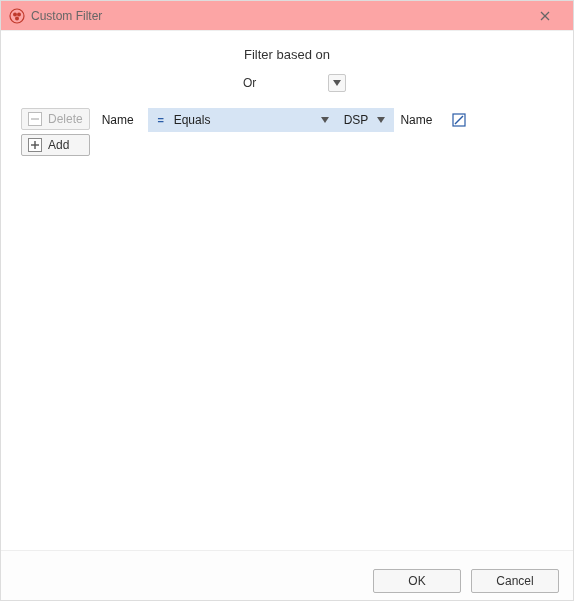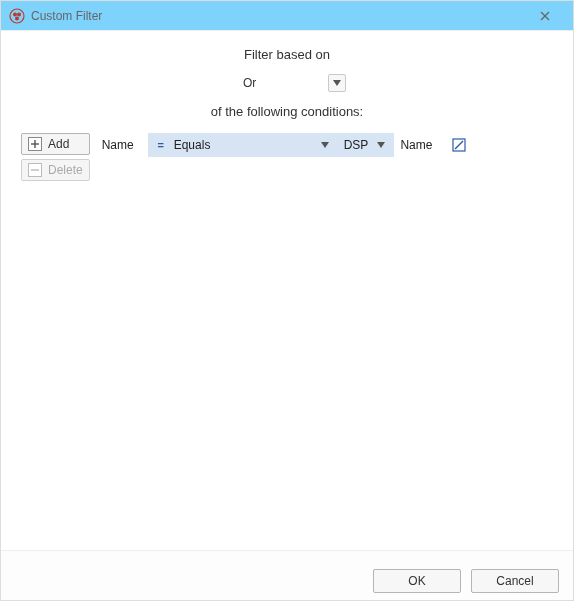--- a/index.html
+++ b/index.html
@@ -9,21 +9,21 @@
       background: #fff;
       color: #333;
       width: 574px;
       height: 601px;
       overflow: hidden;
       border: 1px solid #ddd;
     }
     
     .titlebar {
       height: 30px;
-      background: #7dd3fc;
+      background: #fca5a5;
       border-bottom: 1px solid #eee;
       display: flex;
       align-items: center;
       padding: 0 8px;
       color: #555;
     }
     .titlebar .app-icon {
       width: 16px; height:16px;
       margin-right: 6px;
       display:inline-flex; align-items:center; justify-content:center;
@@ -213,42 +213,41 @@
   <div class="filter-row">
     <span class="label">Filter based on</span>
     <div class="combo logic">
       <span class="combo-text">Or</span>
       <span class="combo-btn">
         <svg viewBox="0 0 8 6">
             <path d="M0 0 L8 0 L4 6 Z" fill="#555"></path>
           </svg>
       </span>
     </div>
-    <span class="label">of the following conditions:</span>
   </div>
 
   <div class="grid">
     <div class="side-buttons">
+      <div class="side-btn disabled">
+        <span class="icon-box">
+          <svg viewBox="0 0 10 10" width="10" height="10">
+              <line x1="1" y1="5" x2="9" y2="5" stroke="#bbb" stroke-width="1.4"></line>
+            </svg>
+        </span>
+        <span>Delete</span>
+      </div>
       <div class="side-btn">
         <span class="icon-box">
           <svg viewBox="0 0 10 10" width="10" height="10">
               <line x1="5" y1="1" x2="5" y2="9" stroke="#555" stroke-width="1.4"></line>
               <line x1="1" y1="5" x2="9" y2="5" stroke="#555" stroke-width="1.4"></line>
             </svg>
         </span>
         <span>Add</span>
       </div>
-      <div class="side-btn disabled">
-        <span class="icon-box">
-          <svg viewBox="0 0 10 10" width="10" height="10">
-              <line x1="1" y1="5" x2="9" y2="5" stroke="#bbb" stroke-width="1.4"></line>
-            </svg>
-        </span>
-        <span>Delete</span>
-      </div>
     </div>
 
     <div class="table">
 
       <div class="trow selected">
         <div class="tcell col-field">
           <span>Name</span>
         </div>
         <div class="tcell col-op">
           <div class="cell-inner">

